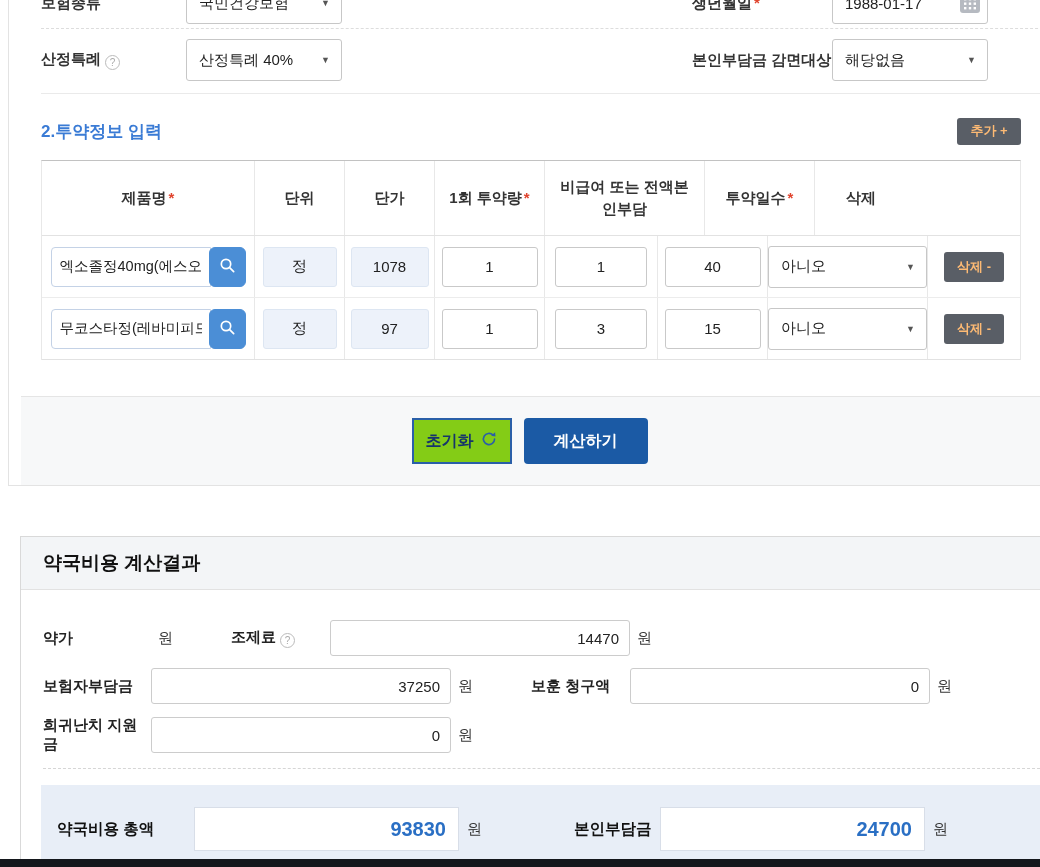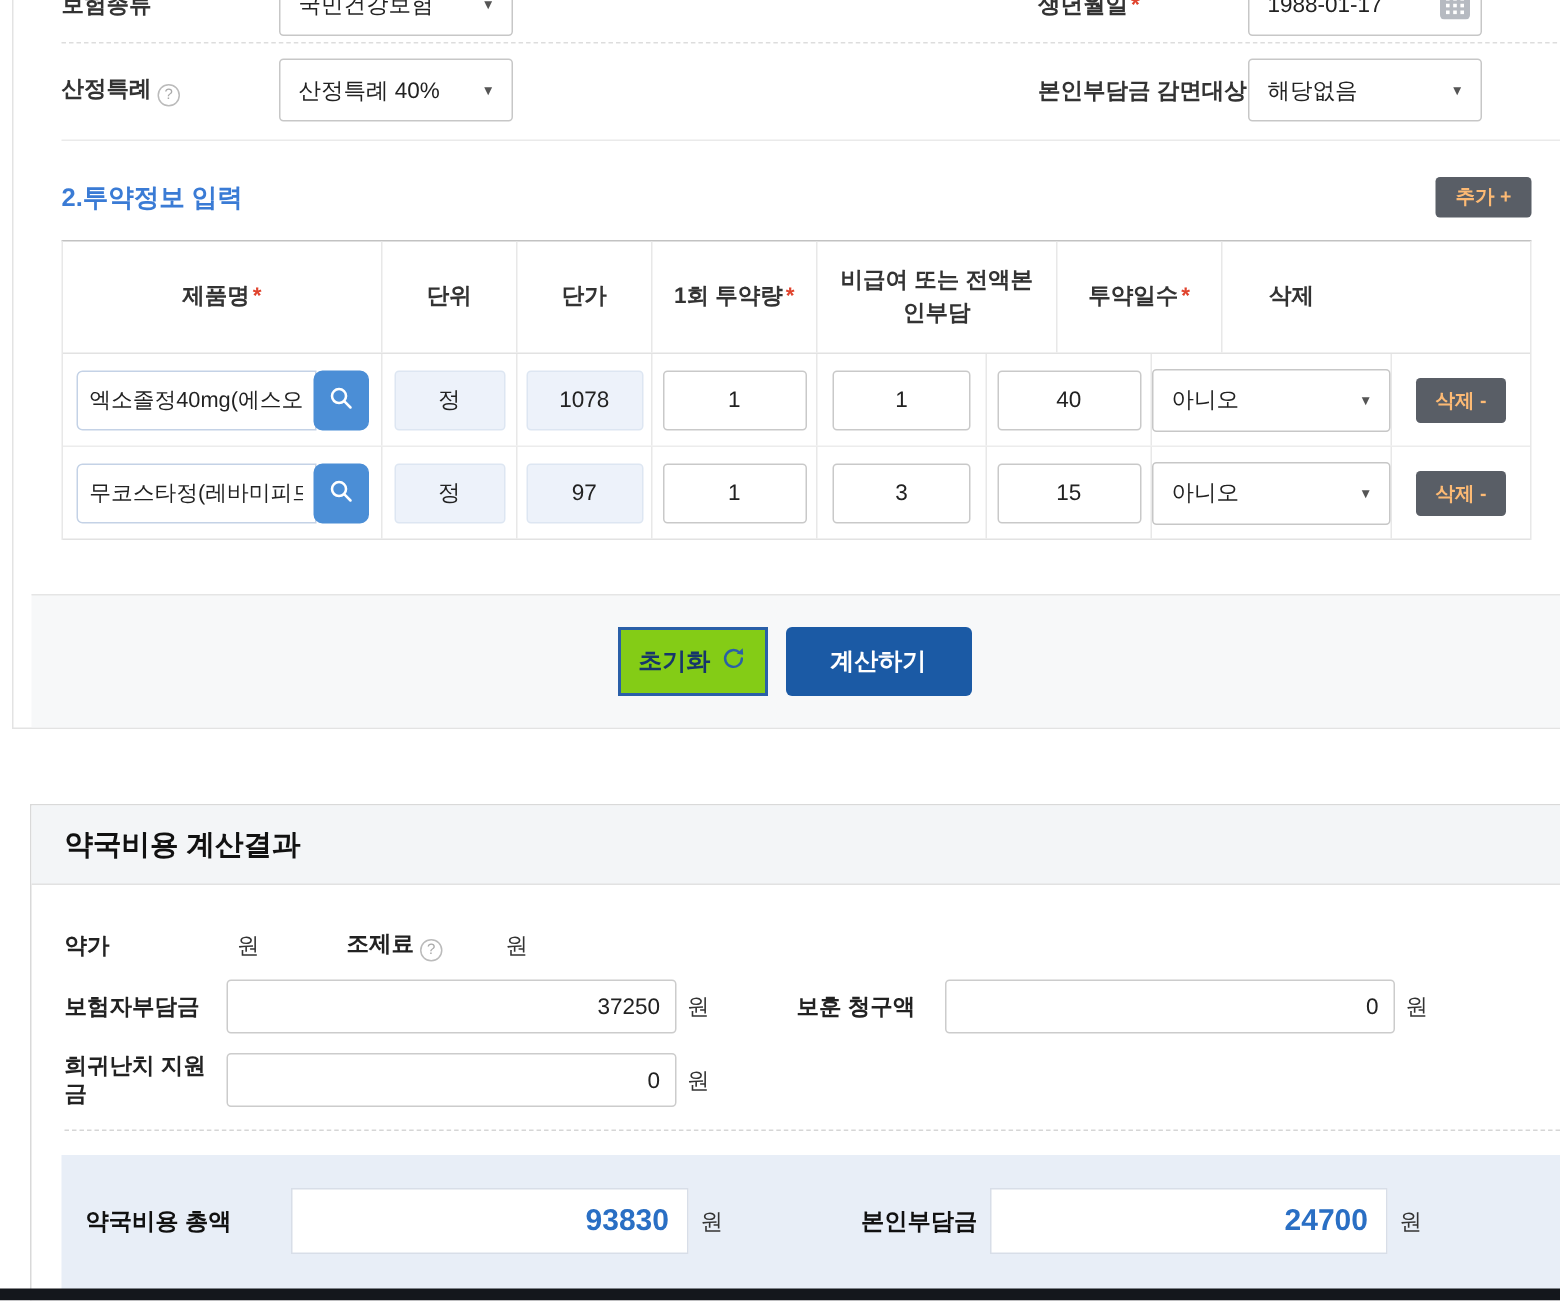--- a/index.html
+++ b/index.html
@@ -282,20 +282,21 @@
       <span class="res-title">약국비용 계산결과</span>
     </div>
     <div class="res-body">
       <div class="rrow">
         <div class="rlabel">약가</div>
         <span class="runit">원</span>
         <div class="rright">
           <div class="rlabel2">
             <span>조제료</span><span class="help-icon">?</span>
           </div>
+          <div class="rbox">14470</div>
           <span class="runit">원</span>
         </div>
       </div>
       <div class="rrow">
         <div class="rlabel">보험자부담금</div>
         <div class="rbox">37250</div>
         <span class="runit">원</span>
         <div class="rright">
           <div class="rlabel2">보훈 청구액</div>
           <div class="rbox">0</div>

